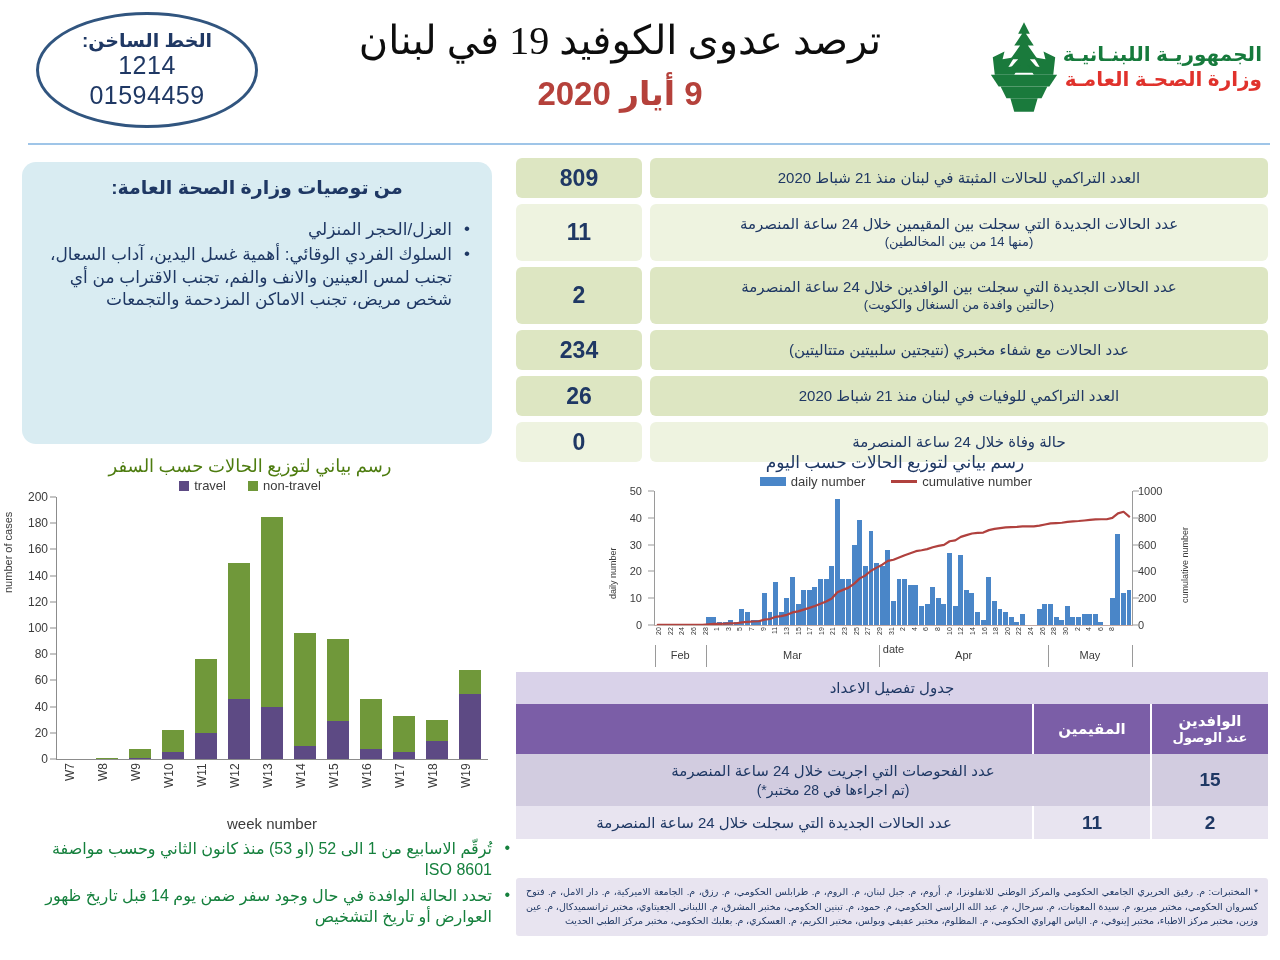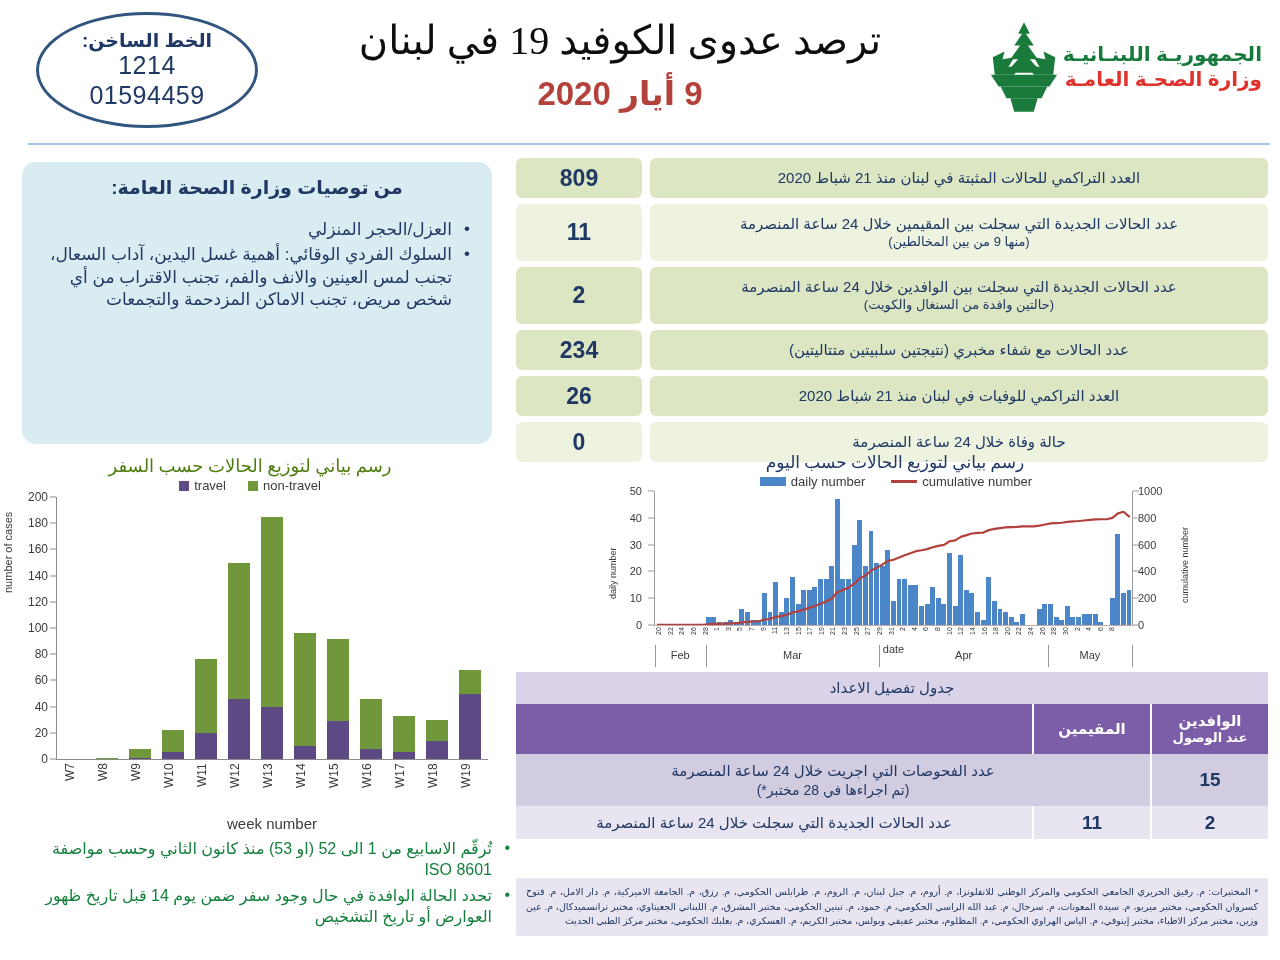--- a/index.html
+++ b/index.html
@@ -303,21 +303,21 @@
     <div class="stat-row">
       <div class="stat-label sh-dark">
         <span class="l1">العدد التراكمي للحالات المثبتة في لبنان منذ 21 شباط 2020</span>
       </div>
       <div class="stat-value sh-dark">809</div>
     </div>
 
     <div class="stat-row tall">
       <div class="stat-label sh-light">
         <span class="l1">عدد الحالات الجديدة التي سجلت بين المقيمين خلال 24 ساعة المنصرمة</span>
-        <span class="l2">(منها 9 من بين المخالطين)</span>
+        <span class="l2">(منها 14 من بين المخالطين)</span>
       </div>
       <div class="stat-value sh-light">11</div>
     </div>
 
     <div class="stat-row tall">
       <div class="stat-label sh-dark">
         <span class="l1">عدد الحالات الجديدة التي سجلت بين الوافدين خلال 24 ساعة المنصرمة</span>
         <span class="l2">(حالتين وافدة من  السنغال والكويت)</span>
       </div>
       <div class="stat-value sh-dark">2</div>

